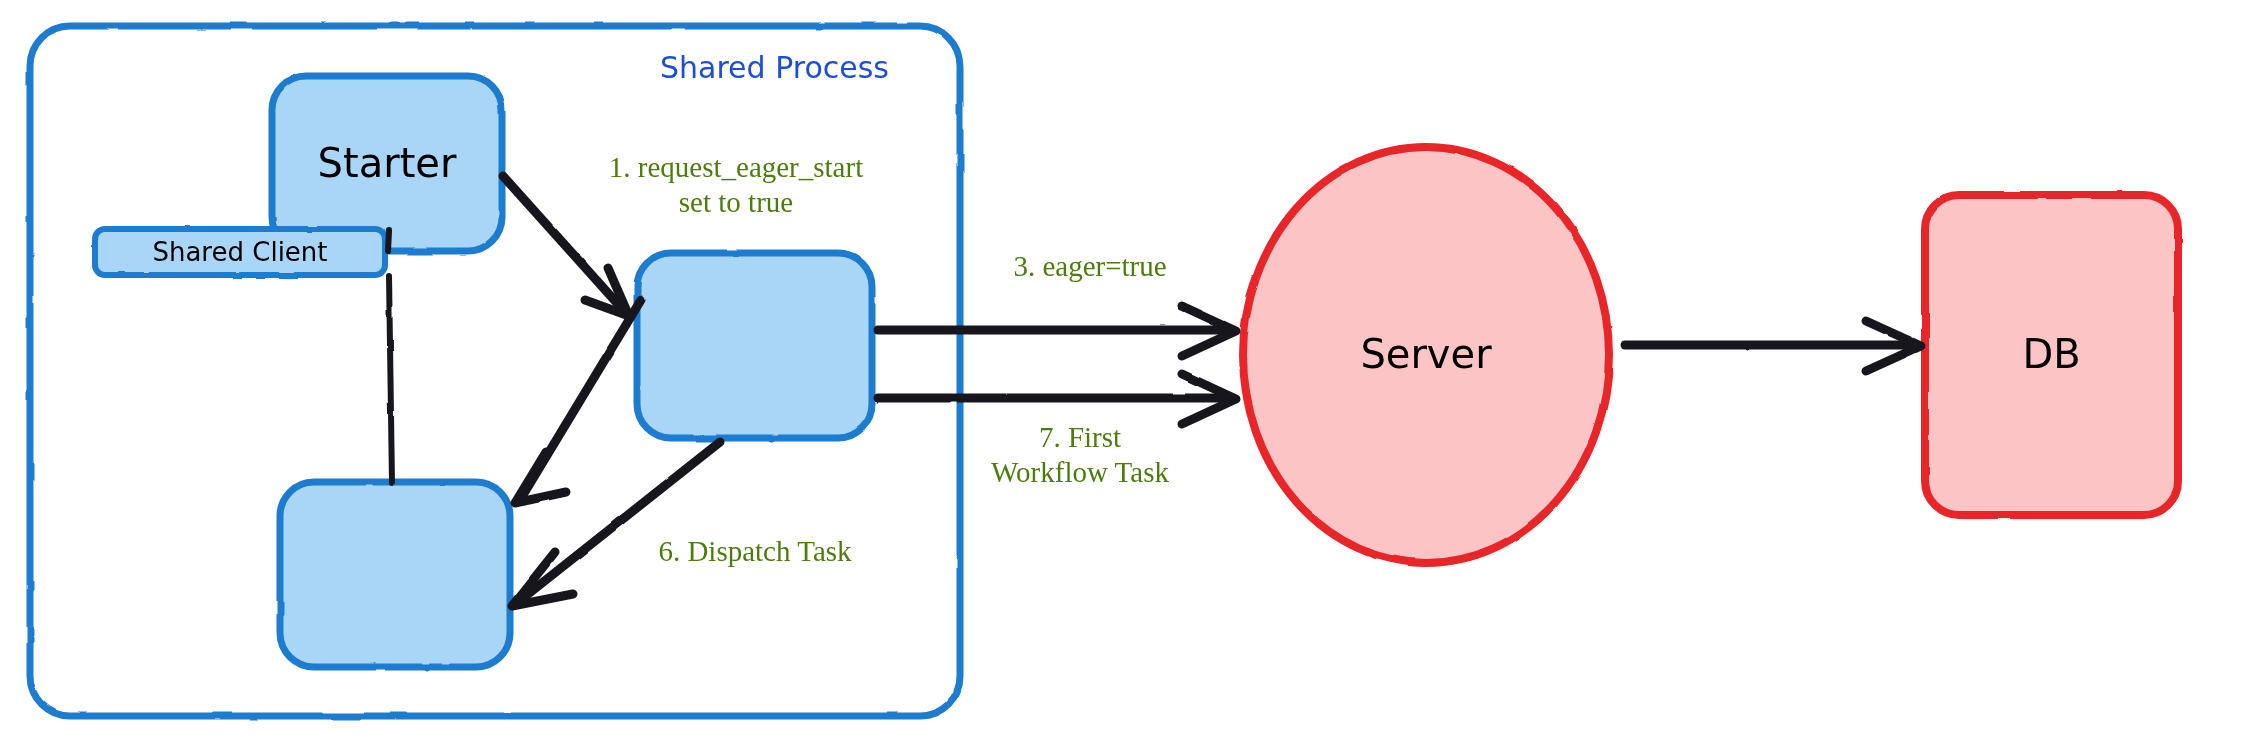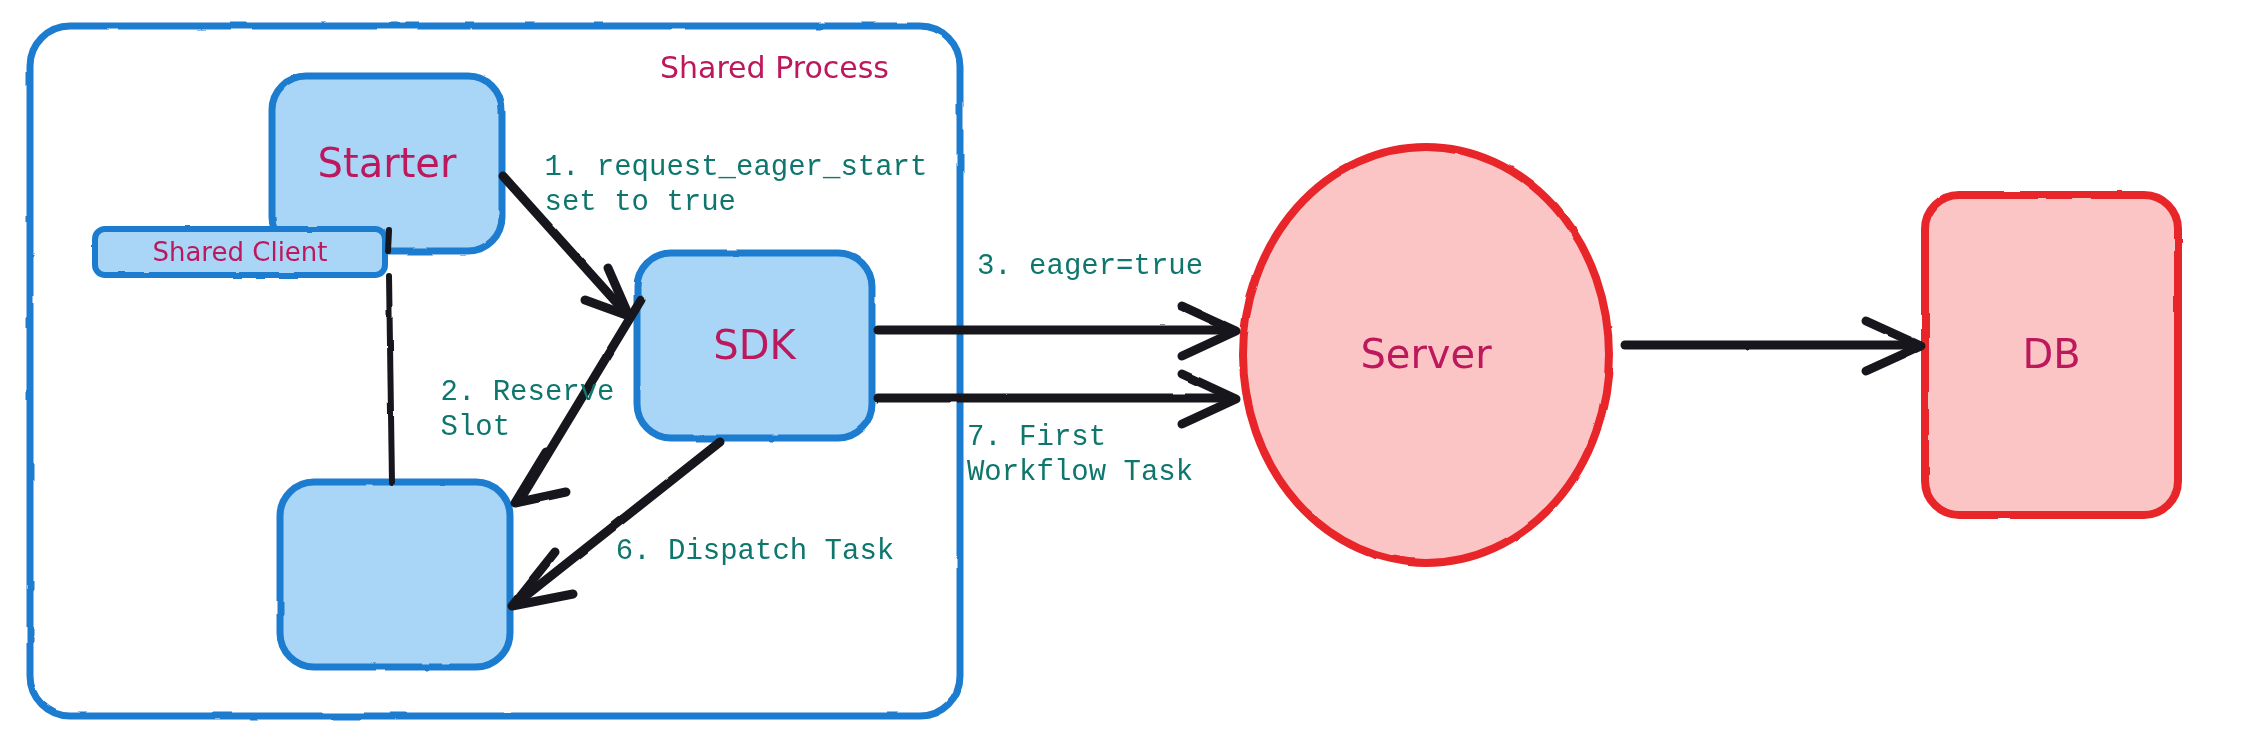--- a/index.html
+++ b/index.html
@@ -24,40 +24,40 @@
     top: 0;
     width: 2248px;
     height: 754px;
   }
   .node-label {
     position: absolute;
     display: flex;
     align-items: center;
     justify-content: center;
     text-align: center;
-    color: #be185d;
+    color: #000000;
     font-family: "DejaVu Sans", sans-serif;
     line-height: 1.18;
     white-space: pre-line;
     pointer-events: none;
   }
   .edge-label {
     position: absolute;
     display: flex;
     align-items: center;
     justify-content: center;
-    text-align: left;
-    color: #0f766e;
-    font-family: Liberation Mono, monospace;
+    text-align: center;
+    color: #4d7c0f;
+    font-family: Liberation Serif, serif;
     line-height: 1.22;
     white-space: pre-line;
   }
   .group-label {
     position: absolute;
-    color: #be185d;
+    color: #1d4ed8;
     font-family: "DejaVu Sans", sans-serif;
     white-space: nowrap;
   }
 </style>
 </head>
 <body>
 
 <div id="canvas">
 
   <svg class="layer" viewBox="0 0 2248 754">
@@ -126,32 +126,29 @@
     </g>
   </svg>
 
   <div class="group-label" style="left:660px; top:50px; font-size:30px;">Shared Process</div>
 
   <div class="node-label" style="left:272px; top:76px; width:230px; height:175px; font-size:40px;">Starter</div>
 
   <div class="node-label" style="left:95px; top:229px; width:290px; height:46px; font-size:26px;">Shared Client</div>
 
 
-  <div class="node-label" style="left:637px; top:253px; width:235px; height:185px; font-size:40px;">SDK</div>
 
   <div class="node-label" style="left:1243px; top:247px; width:366px; height:216px; font-size:40px;">Server</div>
 
   <div class="node-label" style="left:1925px; top:195px; width:253px; height:320px; font-size:40px;">DB</div>
 
 
   <div class="edge-label" style="left:526px; top:145px; width:420px; height:80px; font-size:29px;">1. request_eager_start
 set to true</div>
 
-  <div class="edge-label" style="left:420px; top:372px; width:215px; height:76px; font-size:29px;">2. Reserve
-Slot</div>
 
   <div class="edge-label" style="left:955px; top:245px; width:270px; height:44px; font-size:29px;">3. eager=true</div>
 
 
   <div class="edge-label" style="left:940px; top:415px; width:280px; height:80px; font-size:29px;">7. First
 Workflow Task</div>
 
   <div class="edge-label" style="left:610px; top:530px; width:290px; height:44px; font-size:29px;">6. Dispatch Task</div>
 
 </div>

